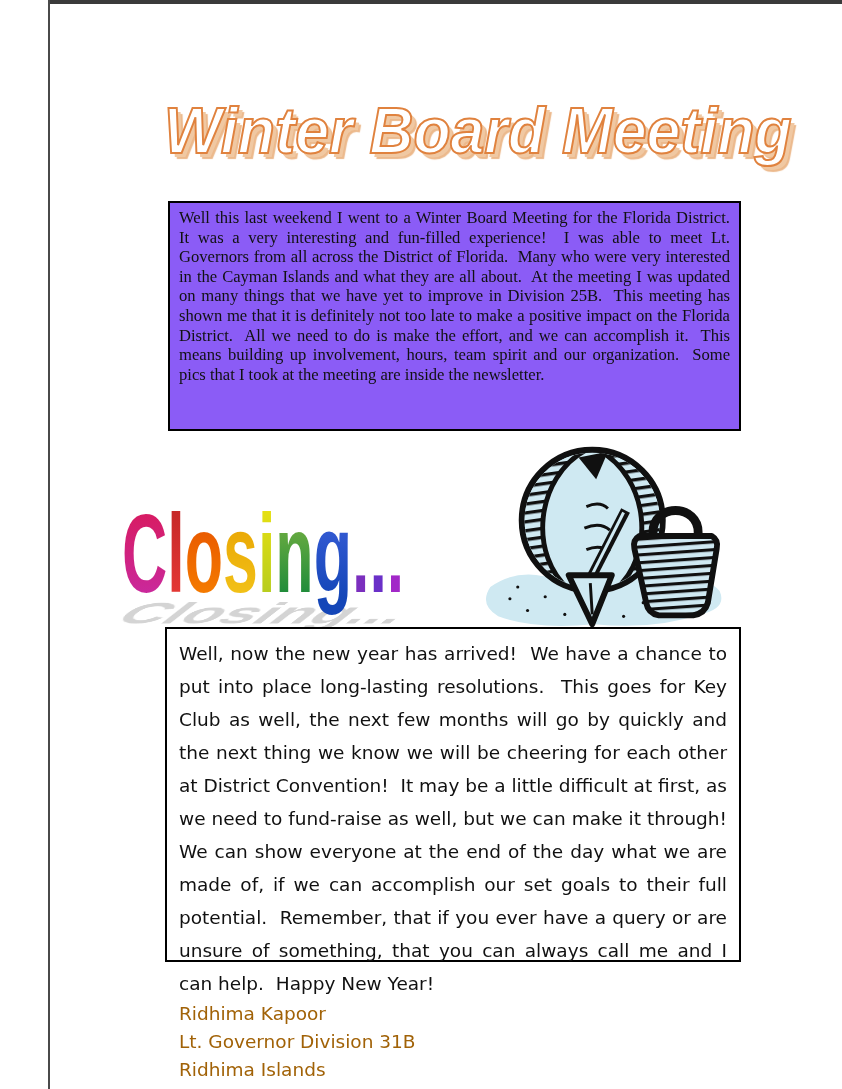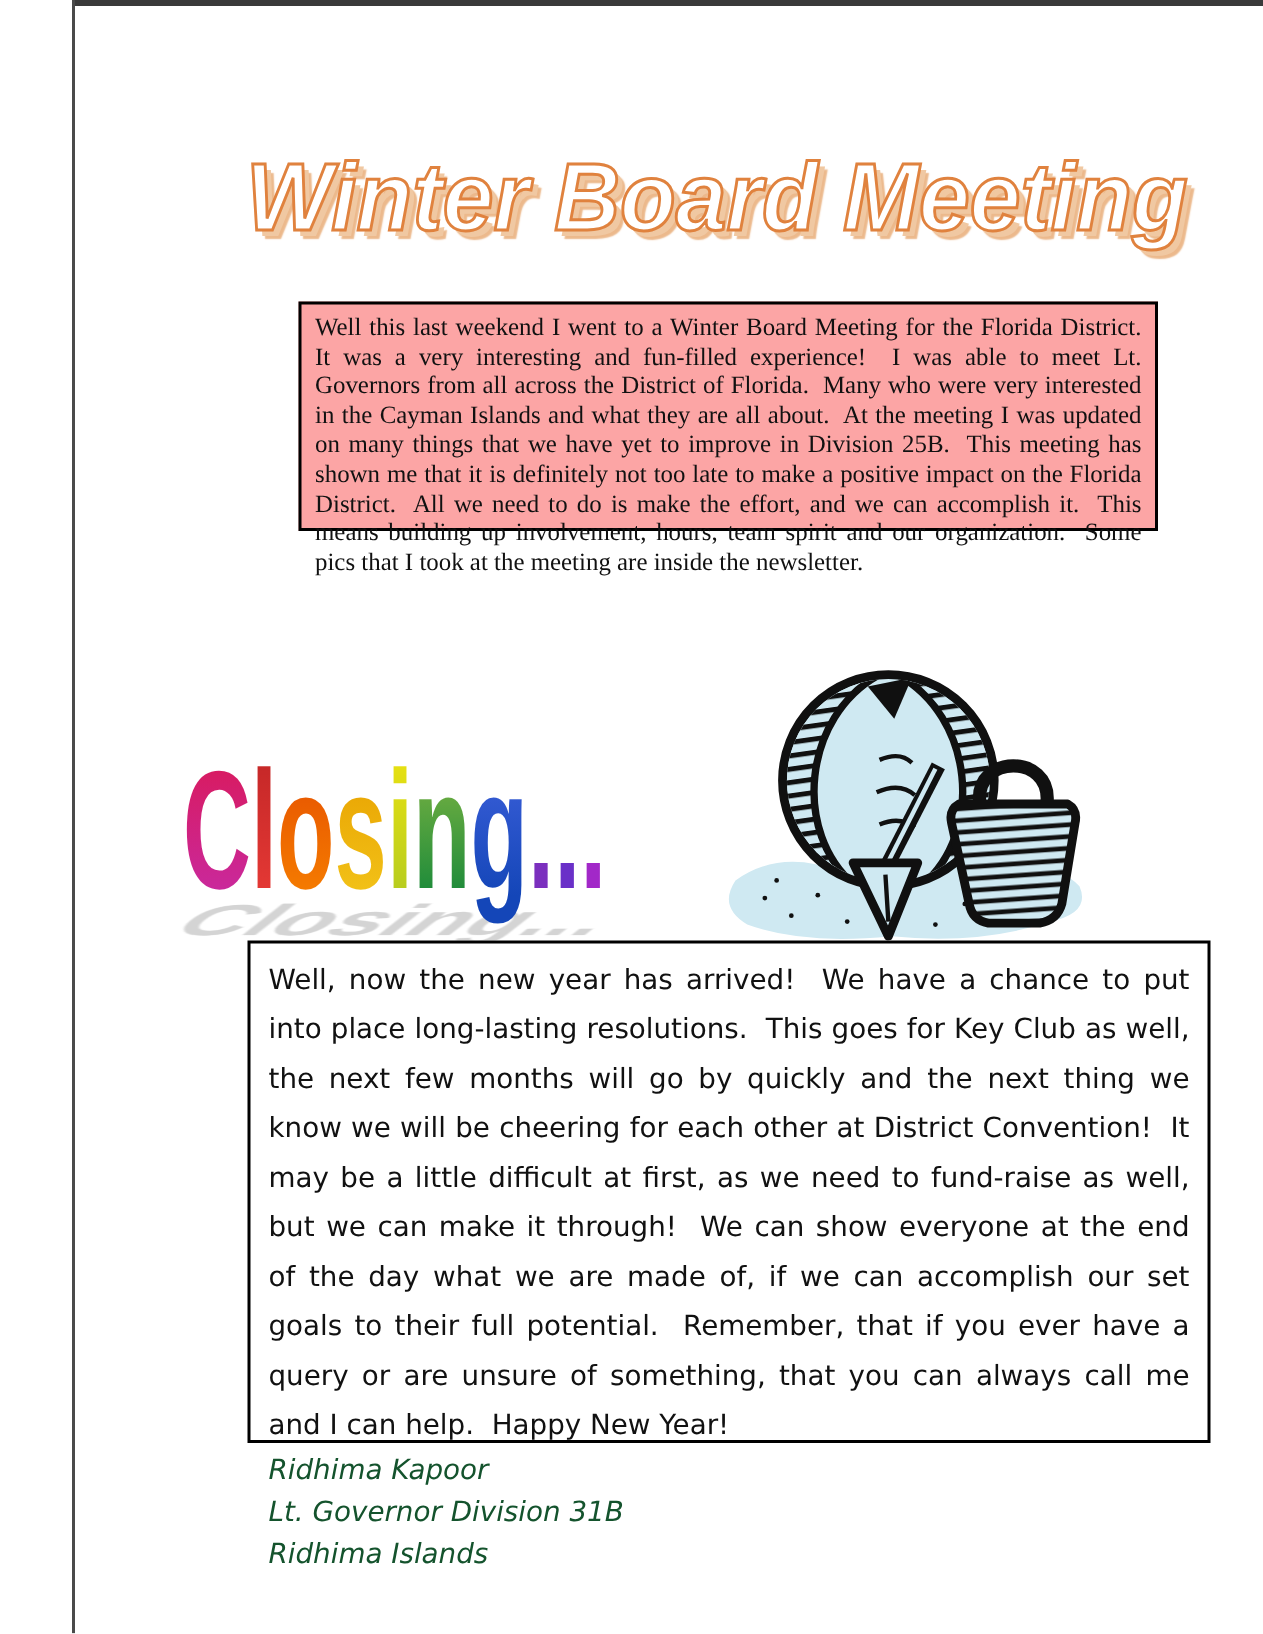--- a/index.html
+++ b/index.html
@@ -18,22 +18,22 @@
     font-size:64px;line-height:1.1;white-space:nowrap;
     color:#ffffff;
     -webkit-text-stroke:2px #e0823e;
     text-shadow:4px 4px 0 #f0c8a2,6px 6px 1px #ecb98c;
     transform:scaleX(0.95);transform-origin:center;
     margin:0;
   }
 
   
   .intro-box{
-    position:absolute;left:151px;top:201px;width:573px;height:153px;
-    border:2px solid #000;box-sizing:border-box;background:#fca5a5;
+    position:absolute;left:120px;top:201px;width:573px;height:230px;
+    border:2px solid #000;box-sizing:border-box;background:#8b5cf6;
     padding:5px 9px 0 9px;
   }
   .intro-box p{
     margin:0;font-family:"Liberation Serif",serif;font-size:16.6px;line-height:19.6px;
     color:#111;text-align:justify;white-space:pre-wrap;
   }
 
   
   .closing-wrap{position:absolute;left:64px;top:468px;width:340px;height:170px;}
   .closing-heading{
@@ -49,31 +49,31 @@
     font-size:112px;line-height:1;white-space:nowrap;
     color:#c6c6c6;opacity:0.75;filter:blur(1px);
     transform:skewX(-52deg) scaleY(0.26) scaleX(0.56);transform-origin:left bottom;margin:0;
   }
 
   
   .clipart{position:absolute;left:428px;top:438px;width:256px;height:196px;}
 
   
   .closing-box{
-    position:absolute;left:117px;top:627px;width:642px;height:335px;
+    position:absolute;left:117px;top:627px;width:576px;height:335px;
     border:2px solid #000;box-sizing:border-box;background:#fff;
     padding:8px 12px;display:flex;flex-direction:column;
   }
   .closing-box p{
     margin:0;font-family:"DejaVu Sans",sans-serif;font-size:18.5px;line-height:33px;
     color:#111;text-align:justify;white-space:pre-wrap;
   }
   .signature{margin-top:auto;padding-bottom:2px;}
   .signature div{
-    font-family:"DejaVu Sans",sans-serif;font-size:18.5px;line-height:28px;color:#14532d;font-style:italic;
+    font-family:"DejaVu Sans",sans-serif;font-size:18.5px;line-height:28px;color:#a16207;
   }
 </style>
 </head>
 <body>
 
 <div class="page">
 
   <div class="top-bar"></div>
   <div class="left-edge"></div>
 

